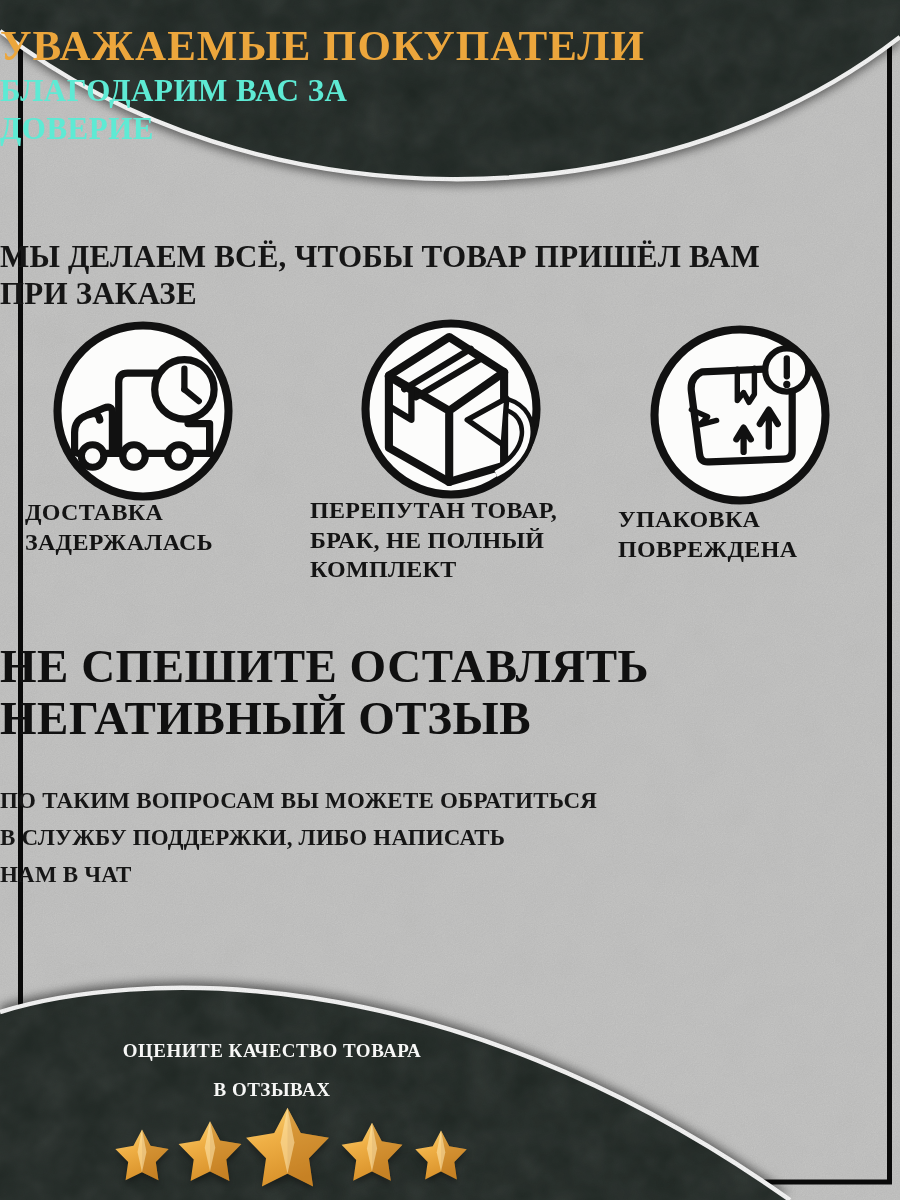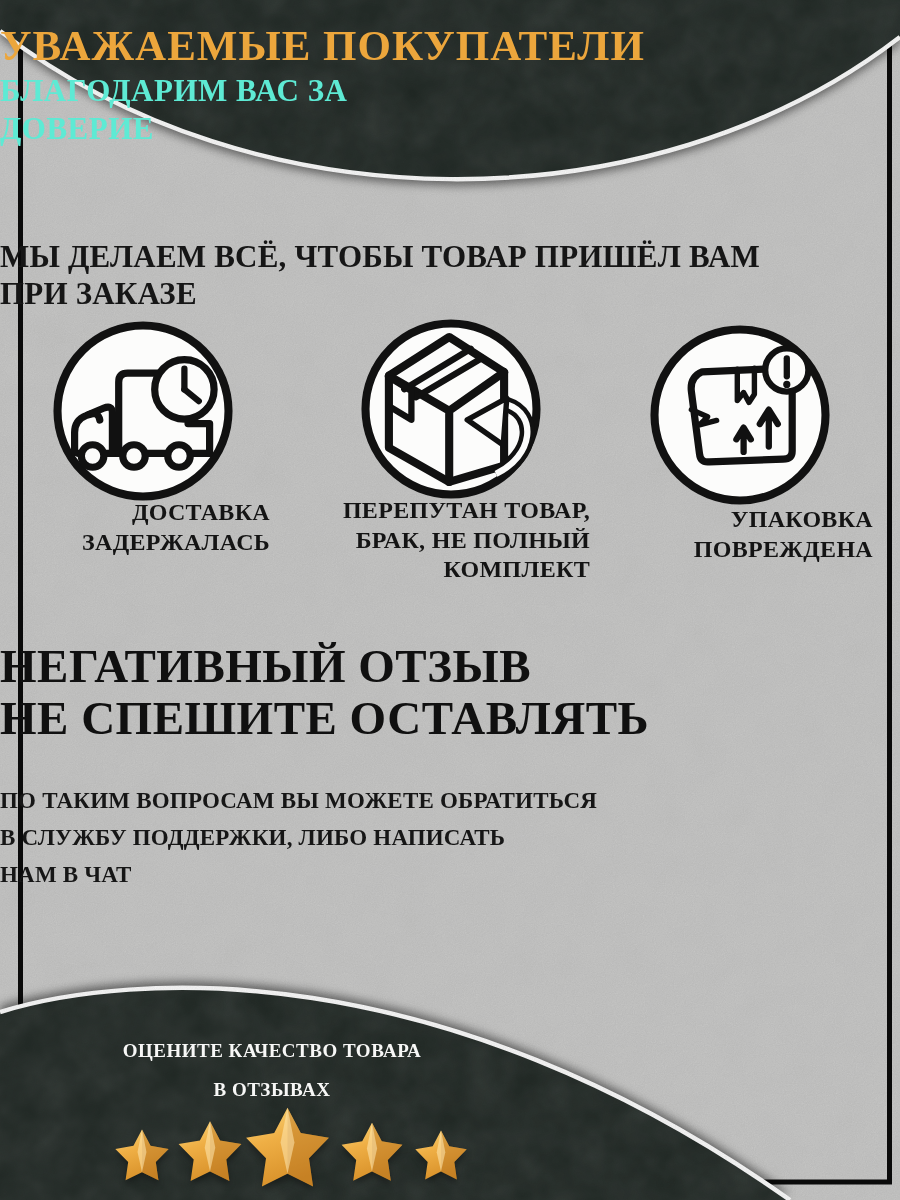--- a/index.html
+++ b/index.html
@@ -16,21 +16,21 @@
   .banner-sub{top:72px;font-size:31px;line-height:38px;color:#5eead4;letter-spacing:.5px;}
 
   .intro{top:202px;font-size:31px;line-height:37px;color:#161616;letter-spacing:.2px;margin-top:36px;}
 
   .issue-circle{width:180px;height:180px;}
   .issue-circle svg{display:block;width:100%;height:100%;}
   .c1{left:53px;top:321px;}
   .c2{left:361px;top:319px;}
   .c3{left:650px;top:325px;}
 
-  .issue-label{font-size:24px;line-height:29.5px;color:#141414;text-align:right;letter-spacing:.3px;}
+  .issue-label{font-size:24px;line-height:29.5px;color:#141414;text-align:left;letter-spacing:.3px;}
   .l1{left:25px;width:245px;top:498px;}
   .l2{left:310px;width:280px;top:496px;}
   .l3{left:618px;width:255px;top:505px;}
 
   .headline{top:640px;font-size:47px;line-height:52px;color:#101010;letter-spacing:.5px;}
   .support{top:782px;font-size:23px;line-height:37px;color:#161616;letter-spacing:.2px;}
 
   .footer-text{left:22px;width:500px;top:1031px;font-size:19px;line-height:39px;color:#F7F7F6;letter-spacing:.5px;text-align:center;}
   .star{filter:drop-shadow(0 4px 3px rgba(0,0,0,0.35));}
   .star svg{display:block;width:100%;height:100%;}
@@ -164,22 +164,22 @@
     <span class="line">УПАКОВКА</span>
     <span class="line">ПОВРЕЖДЕНА</span>
   </div>
   <div class="abs issue-label l2">
     <span class="line">ПЕРЕПУТАН ТОВАР,</span>
     <span class="line">БРАК, НЕ ПОЛНЫЙ</span>
     <span class="line">КОМПЛЕКТ</span>
   </div>
 
   <div class="abs ctr headline">
+    <span class="line">НЕ СПЕШИТЕ ОСТАВЛЯТЬ</span>
     <span class="line">НЕГАТИВНЫЙ ОТЗЫВ</span>
-    <span class="line">НЕ СПЕШИТЕ ОСТАВЛЯТЬ</span>
   </div>
 
   <div class="abs ctr support">
     <span class="line">ПО ТАКИМ ВОПРОСАМ ВЫ МОЖЕТЕ ОБРАТИТЬСЯ</span>
     <span class="line">В СЛУЖБУ ПОДДЕРЖКИ, ЛИБО НАПИСАТЬ</span>
     <span class="line">НАМ В ЧАТ</span>
   </div>
 
   <div class="abs footer-text">
     <span class="line">ОЦЕНИТЕ КАЧЕСТВО ТОВАРА</span>

